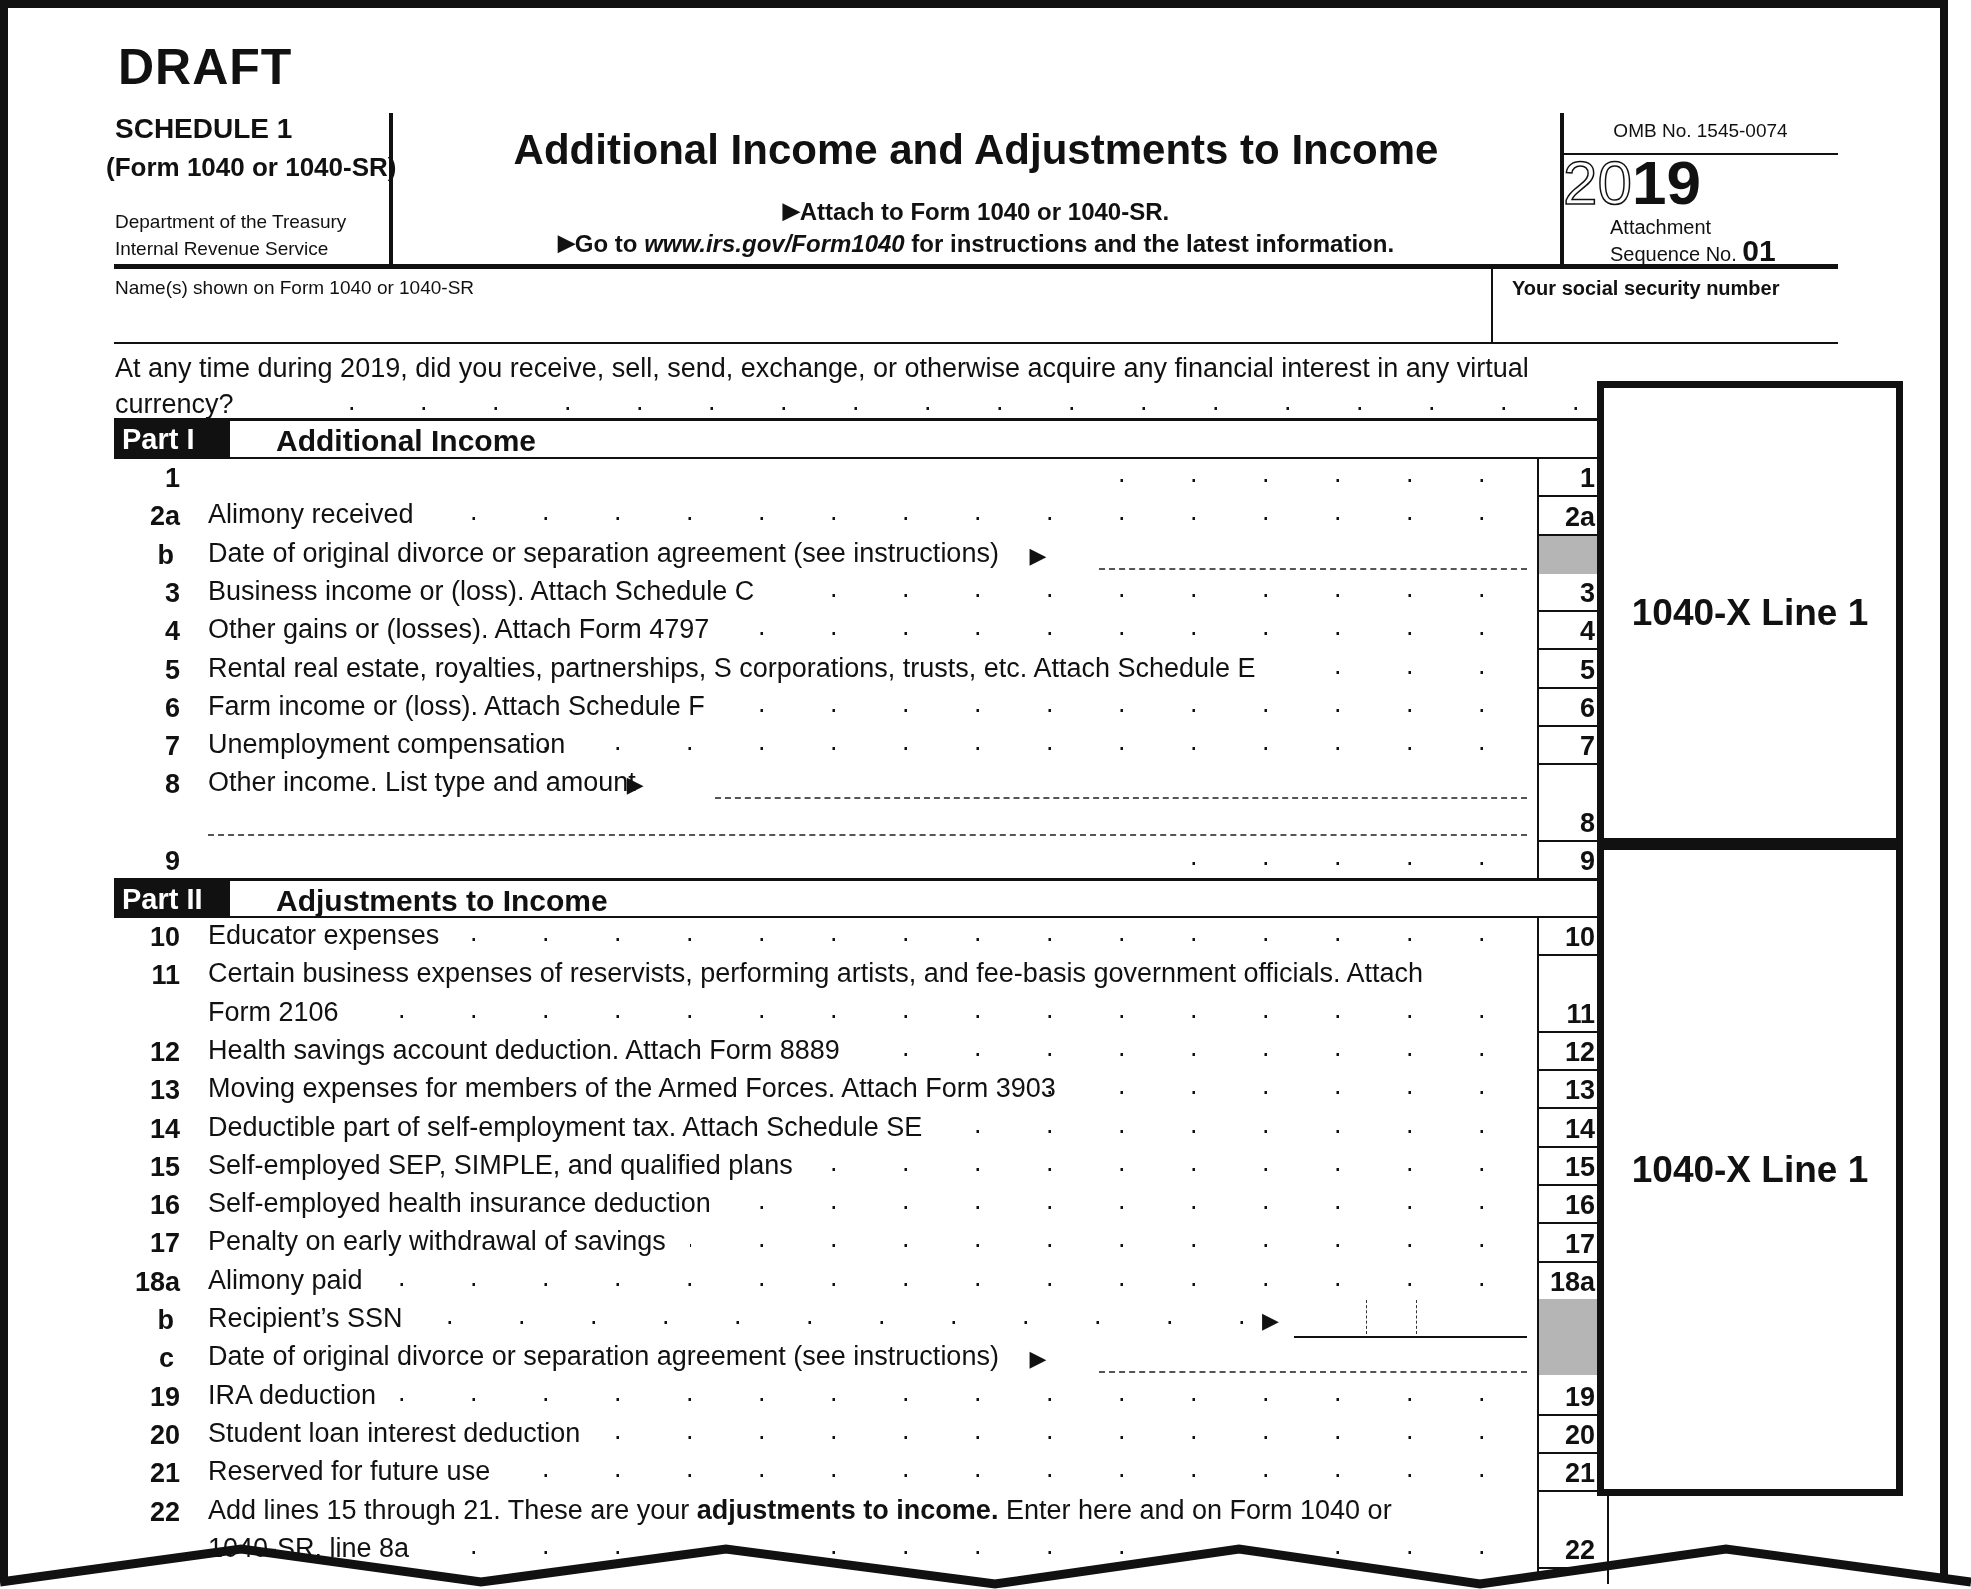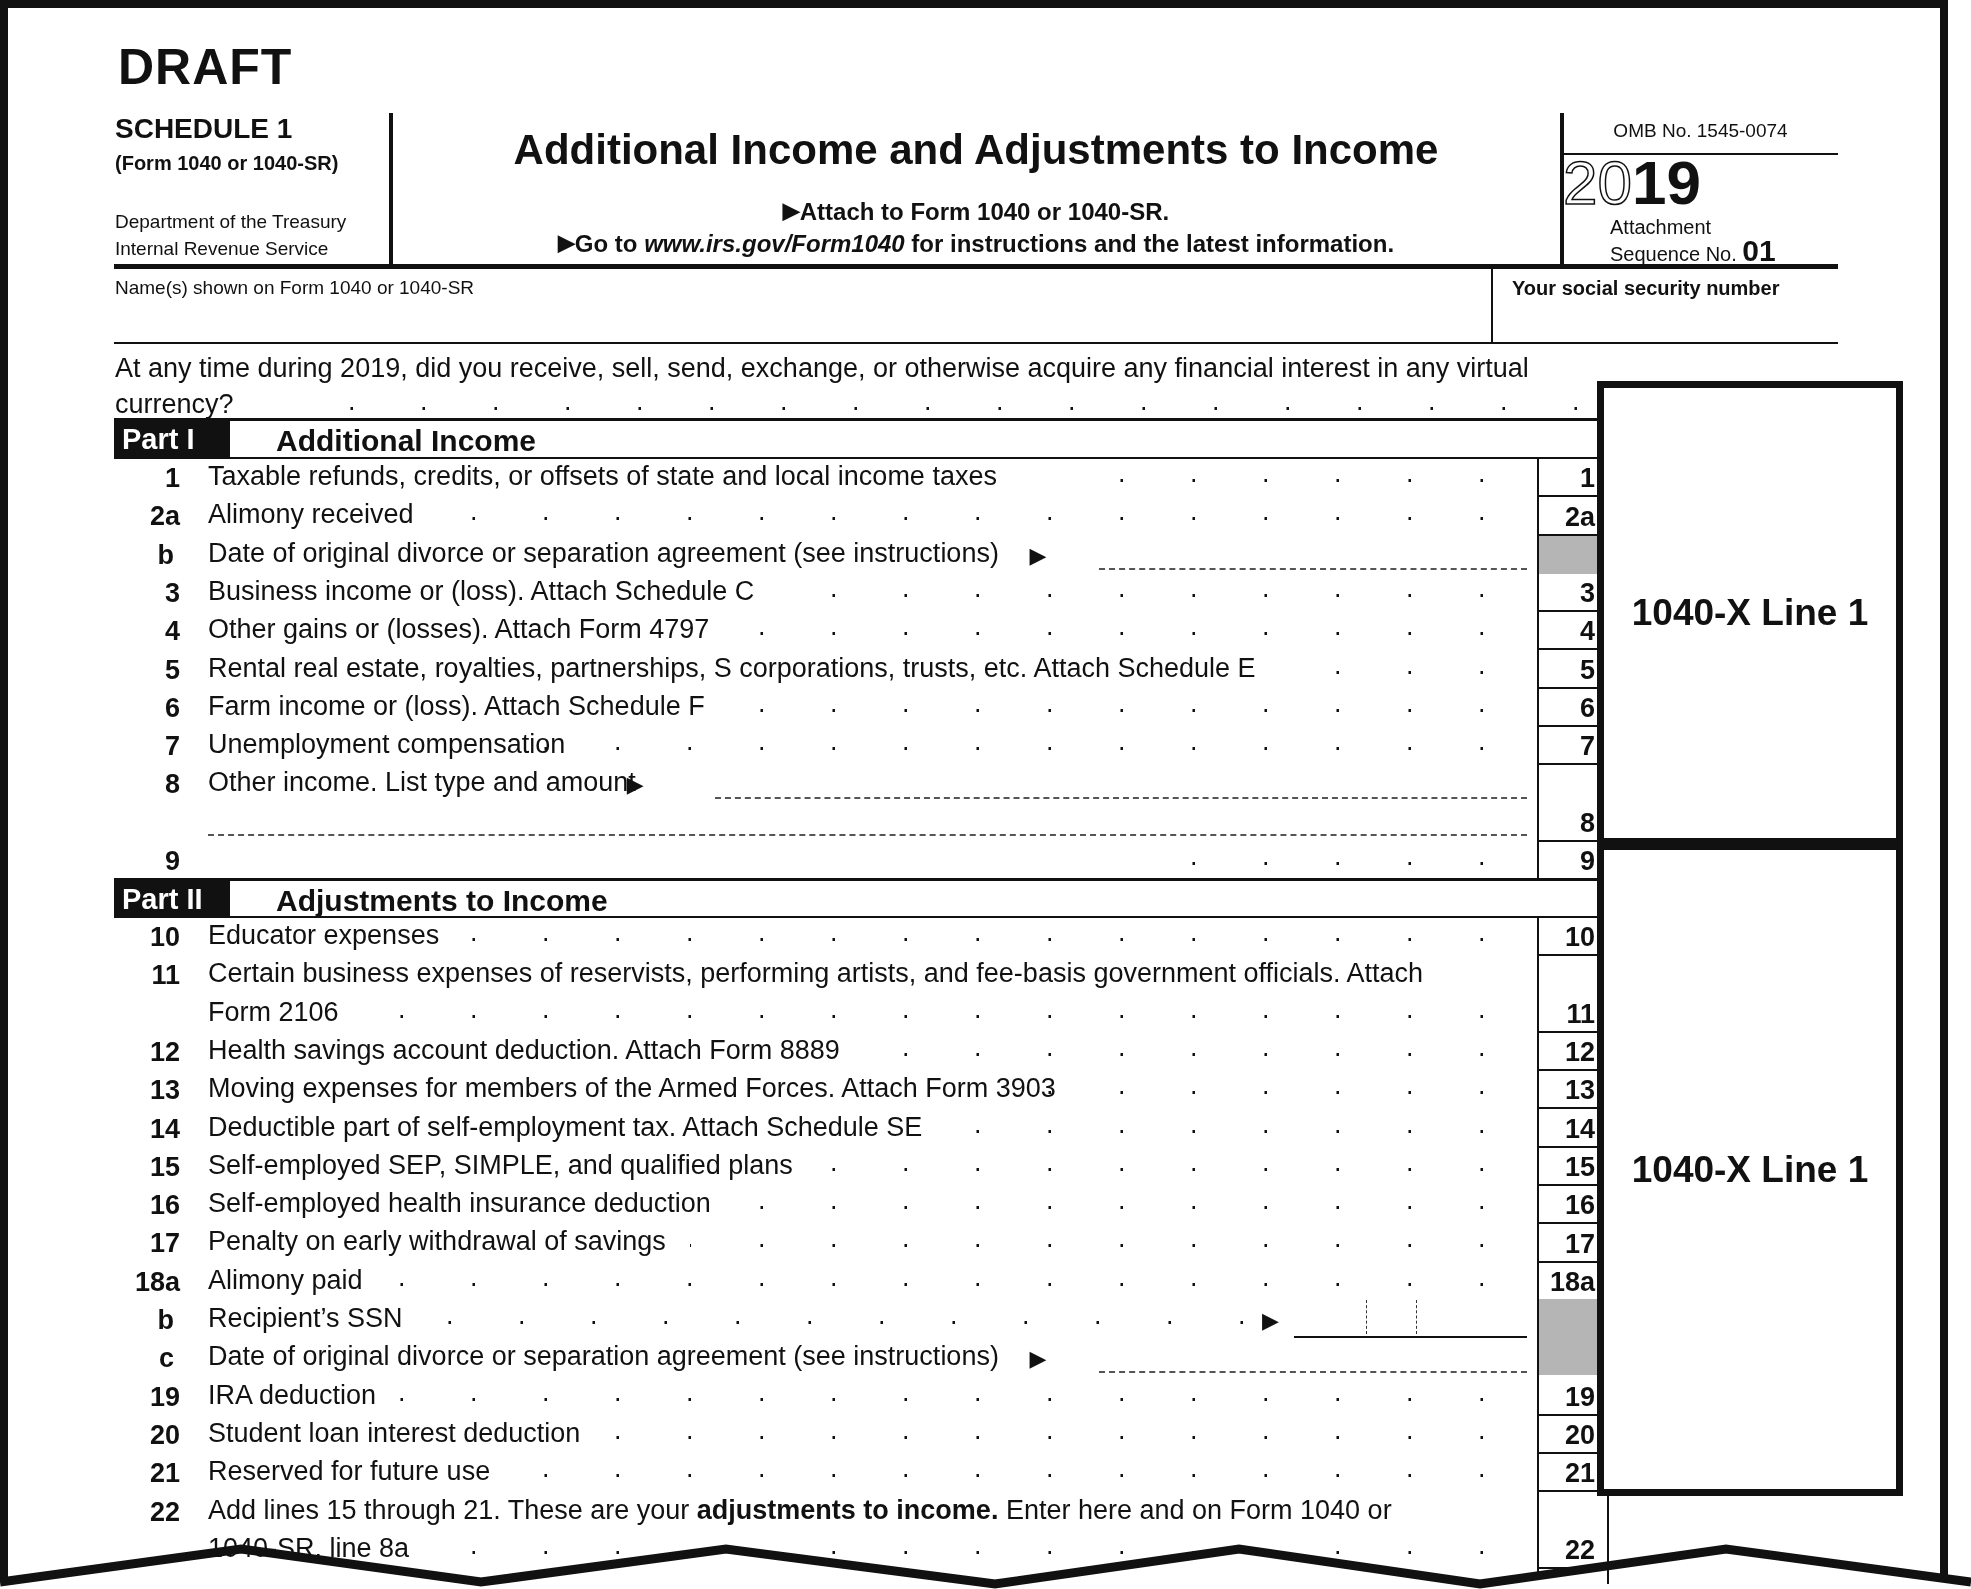--- a/index.html
+++ b/index.html
@@ -4,21 +4,21 @@
 <style>
   html, body { margin: 0; padding: 0; background: #ffffff; }
   body { width: 1971px; height: 1589px; position: relative; overflow: hidden;
          font-family: "Liberation Sans", sans-serif; color: #111; }
   .abs { position: absolute; }
   .frame-svg { position: absolute; left: 0; top: 0; }
   .hline { position: absolute; background: #111; height: 2px; }
   .vline { position: absolute; background: #111; width: 2px; }
   .draft { left: 118px; top: 38px; font-size: 50px; font-weight: bold; letter-spacing: 1px; }
   .sched { left: 115px; top: 113px; font-size: 28px; font-weight: bold; }
-  .formref { left: 115px; top: 152px; font-size: 20px; font-weight: bold; }
+  .formref { left: 106px; top: 152px; font-size: 26px; font-weight: bold; }
   .dept { left: 115px; top: 208px; font-size: 19px; line-height: 27px; }
   .title { left: 392px; width: 1168px; top: 126px; text-align: center; font-size: 42px; font-weight: bold; }
   .attach { left: 392px; width: 1168px; top: 198px; text-align: center; font-size: 24px; font-weight: bold; }
   .goto { left: 392px; width: 1168px; top: 230px; text-align: center; font-size: 24px; font-weight: bold; }
   .goto i { font-style: italic; }
   .omb { left: 1563px; width: 275px; top: 120px; text-align: center; font-size: 19px; }
   .year { left: 1563px; width: 275px; top: 148px; text-align: left; font-size: 62px; font-weight: bold; line-height: 70px; }
   .year .outline { color: #fff; -webkit-text-stroke: 1.5px #111; font-weight: normal; }
   .attach-seq { left: 1610px; top: 215px; font-size: 20px; line-height: 24px; }
   .attach-seq b { font-size: 30px; }
@@ -94,21 +94,20 @@
 </div>
 
 <div class="hline" style="left:114px; top:418px; width:1484px; height:3px;"></div>
 <div class="part-tag" style="left:114px; top:421px; width:108px;">Part I</div>
 <div class="part-title" style="left:276px; top:421px;">Additional Income</div>
 <div class="hline" style="left:114px; top:457px; width:1484px;"></div>
 
 <div id="part1-rows">
     <div class="row" style="top: 458px; height: 38.3px;">
       <span class="lnum">1</span>
-      <span class="ltext">Taxable refunds, credits, or offsets of state and local income taxes</span>
       <div style="position: absolute; overflow: hidden; height: 38px; top: 0px; left: 941.6px; width: 458.4px; direction: rtl;"><span class="dots" style="position: static;">. . . . . . . . . . . . . . . . . . . . . . . . . . . . . . . . . . . . . . . . . . . . . . . . .</span></div>
       <span class="colnum" style="left: 1423px; top: 5.3px;">1</span>
       <div class="hline" style="left: 1423px; width: 61px; top: 37.3px;"></div>
       <div style="position: absolute; left: 1425px; width: 59px; top: 0px; height: 38.3px;"></div>
     </div>
     <div class="row" style="top: 496.3px; height: 38.3px;">
       <span class="lnum">2a</span>
       <span class="ltext">Alimony received</span>
       <div style="position: absolute; overflow: hidden; height: 38px; top: 0px; left: 307.2px; width: 1092.8px; direction: rtl;"><span class="dots" style="position: static;">. . . . . . . . . . . . . . . . . . . . . . . . . . . . . . . . . . . . . . . . . . . . . . . . .</span></div>
       <span class="colnum" style="left: 1423px; top: 5.3px;">2a</span>

